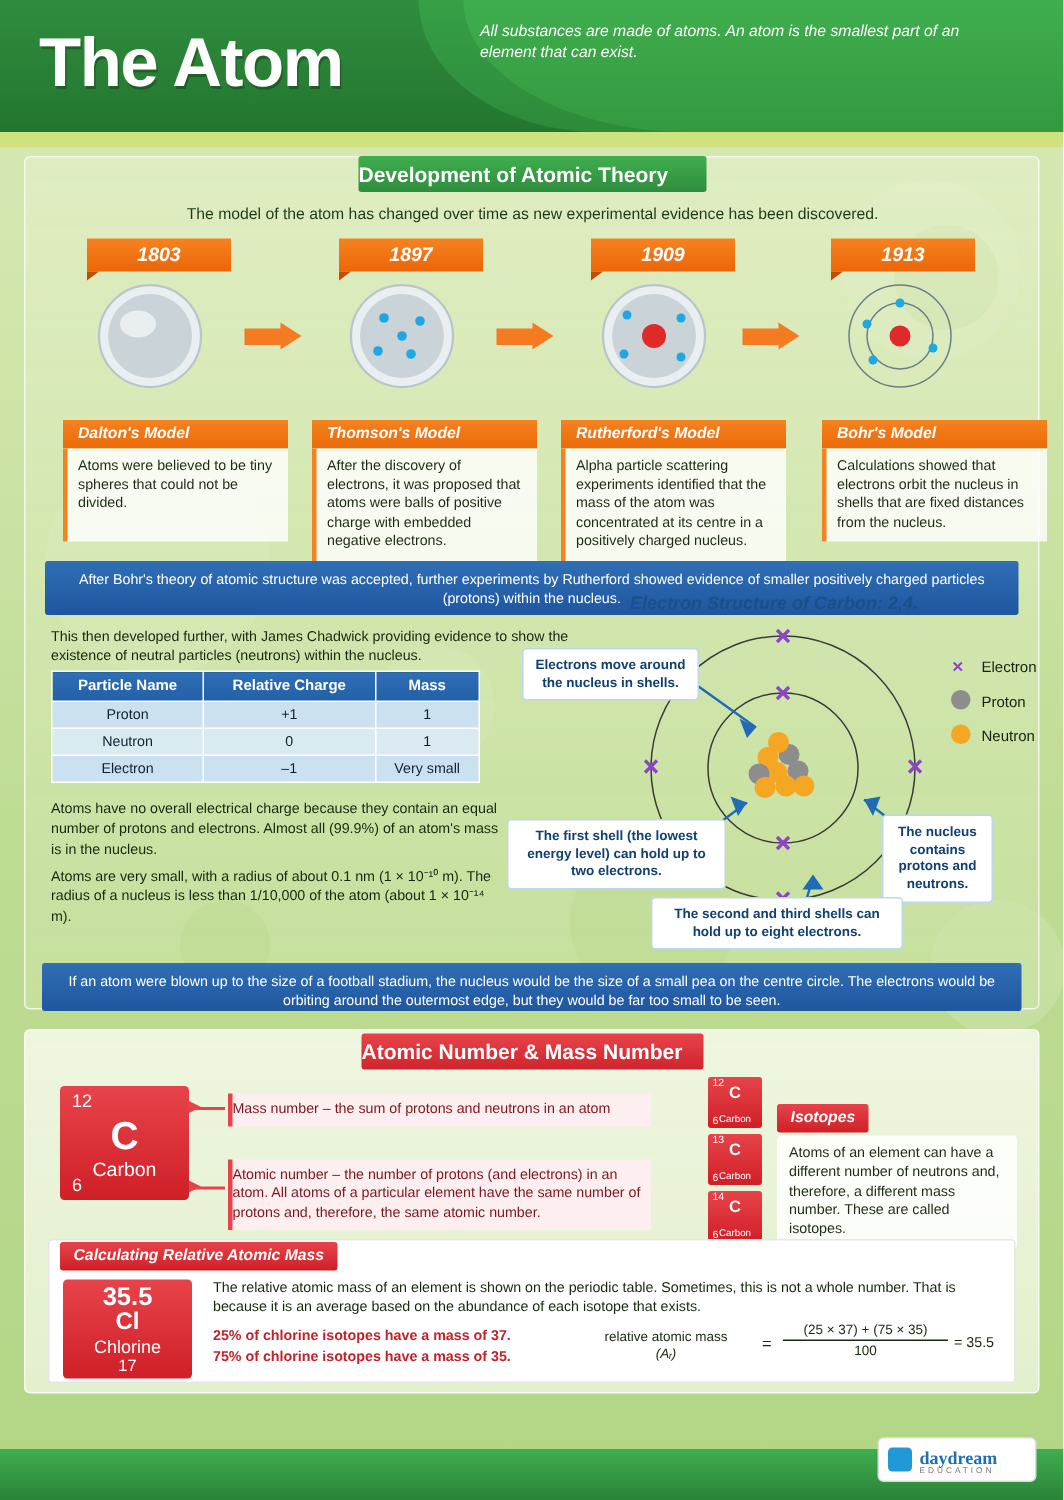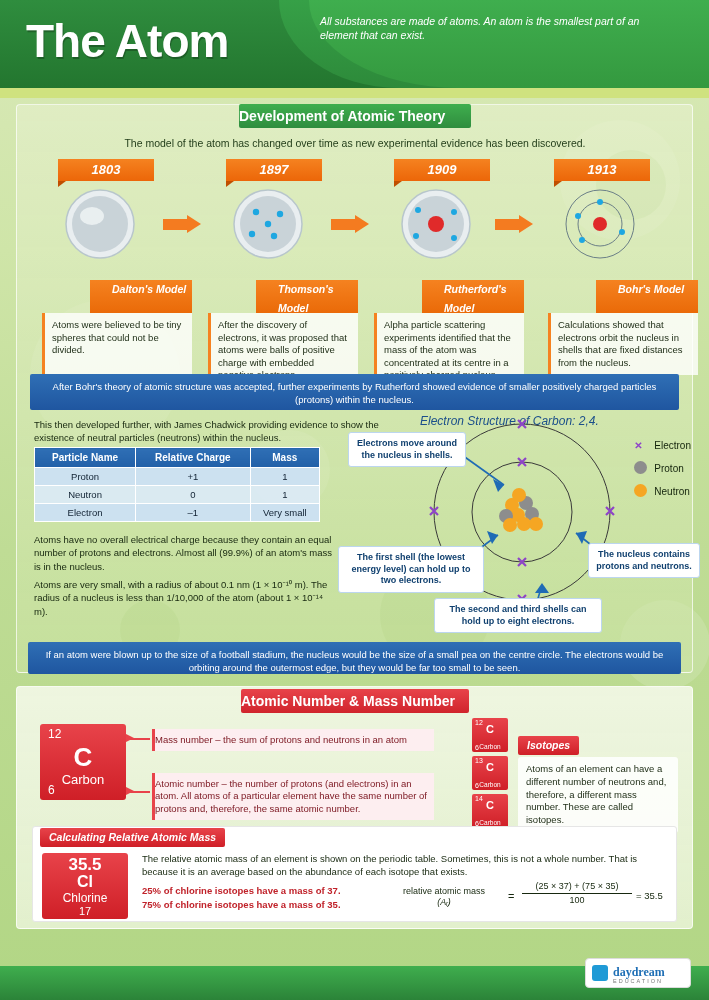--- a/index.html
+++ b/index.html
@@ -90,23 +90,23 @@
   }
   .arrow {
     position:absolute; width:38px; height:18px;
   }
   .arrow .shaft{ position:absolute; left:0; top:4px; width:26px; height:11px; background:#f47b20; }
   .arrow .head{ position:absolute; left:24px; top:0; width:0;height:0;
     border-left:14px solid #f47b20; border-top:9px solid transparent; border-bottom:9px solid transparent;}
 
   .model-card { position:absolute; width:150px; }
   .model-card .hdr{
-    height:33px; line-height:19px; padding-left:22px;
+    height:19px; line-height:19px; padding-left:10px;
     background:linear-gradient(180deg,#f58220,#ea6a08);
-    color:#fff; font-size:10.5px; font-weight:bold; font-style:italic;margin-left:48px;
+    color:#fff; font-size:10.5px; font-weight:bold; font-style:italic;
   }
   .model-card .body{
     background:rgba(255,255,255,0.80);
     border-left:3px solid #f58220;
     padding:6px 7px; font-size:9.5px; color:#1c2b14; line-height:1.32;
     min-height:62px;
   }
 
   
   .bluebar {
@@ -125,22 +125,22 @@
     font-size:10px; font-weight:bold; padding:4px 2px; border:1px solid #fff;
   }
   table.particles td {
     background:rgba(219,234,247,0.92); color:#123; text-align:center;
     padding:3px 2px; border:1px solid #ffffff; font-size:9.5px;
   }
   table.particles tr:nth-child(odd) td { background:rgba(203,224,243,0.95); }
 
   
   .esc-title{
-    position:absolute; left:420px; top:414px; width:262px;
-    color:#1b4f8a; font-size:12px; font-weight:normal; font-style:italic;
+    position:absolute; left:420px; top:395px; width:262px;
+    color:#1b4f8a; font-size:12px; font-weight:bold; font-style:italic;
   }
   .legend { position:absolute; right:18px; top:434px; font-size:10px; color:#14240c; }
   .legend div{ height:23px; line-height:23px; }
   .legend .sw{ display:inline-block; width:13px; height:13px; border-radius:50%;
     vertical-align:-2px; margin-right:7px; }
 
   .callout{
     position:absolute; background:#ffffff; border:1px solid #bcd6ef;
     border-radius:3px; padding:5px 7px; font-size:9px; color:#10406f;
     font-weight:bold; line-height:1.3;
@@ -372,21 +372,21 @@
     <div>
       <span class="sw" style="background:#8d8d8d;"></span><span>Proton</span>
     </div>
     <div>
       <span class="sw" style="background:#f5a623;"></span><span>Neutron</span>
     </div>
   </div>
 
   <div class="callout" style="left:348px; top:432px; width:118px; text-align:center;">Electrons move around the nucleus in shells.</div>
   <div class="callout" style="left:338px; top:546px; width:146px; text-align:center;">The first shell (the lowest energy level) can hold up to two electrons.</div>
-  <div class="callout" style="left:588px; top:543px; width:112px; text-align:center;">The nucleus contains protons and neutrons.</div>
+  <div class="callout" style="left:588px; top:543px; width:74px; text-align:center;">The nucleus contains protons and neutrons.</div>
   <div class="callout" style="left:434px; top:598px; width:168px; text-align:center;">The second and third shells can hold up to eight electrons.</div>
 
   <div class="bluebar" style="left:28px; top:642px; width:653px; height:32px; text-align:center;">If an atom were blown up to the size of a football stadium, the nucleus would be the size of a small pea on the centre circle. The electrons would be orbiting around the outermost edge, but they would be far too small to be seen.</div>
 
   <div class="panel panel-bottom"></div>
   <div class="section-title st-red" style="left:241px; top:689px; width:228px;">Atomic Number &amp; Mass Number</div>
 
   <div class="elembox" style="left:40px; top:724px; width:86px; height:76px;">
     <div style="position:absolute;left:8px;top:3px;font-size:12px;">12</div>
     <div style="position:absolute;left:0;top:18px;width:86px;text-align:center;font-size:26px;font-weight:bold;">C</div>

